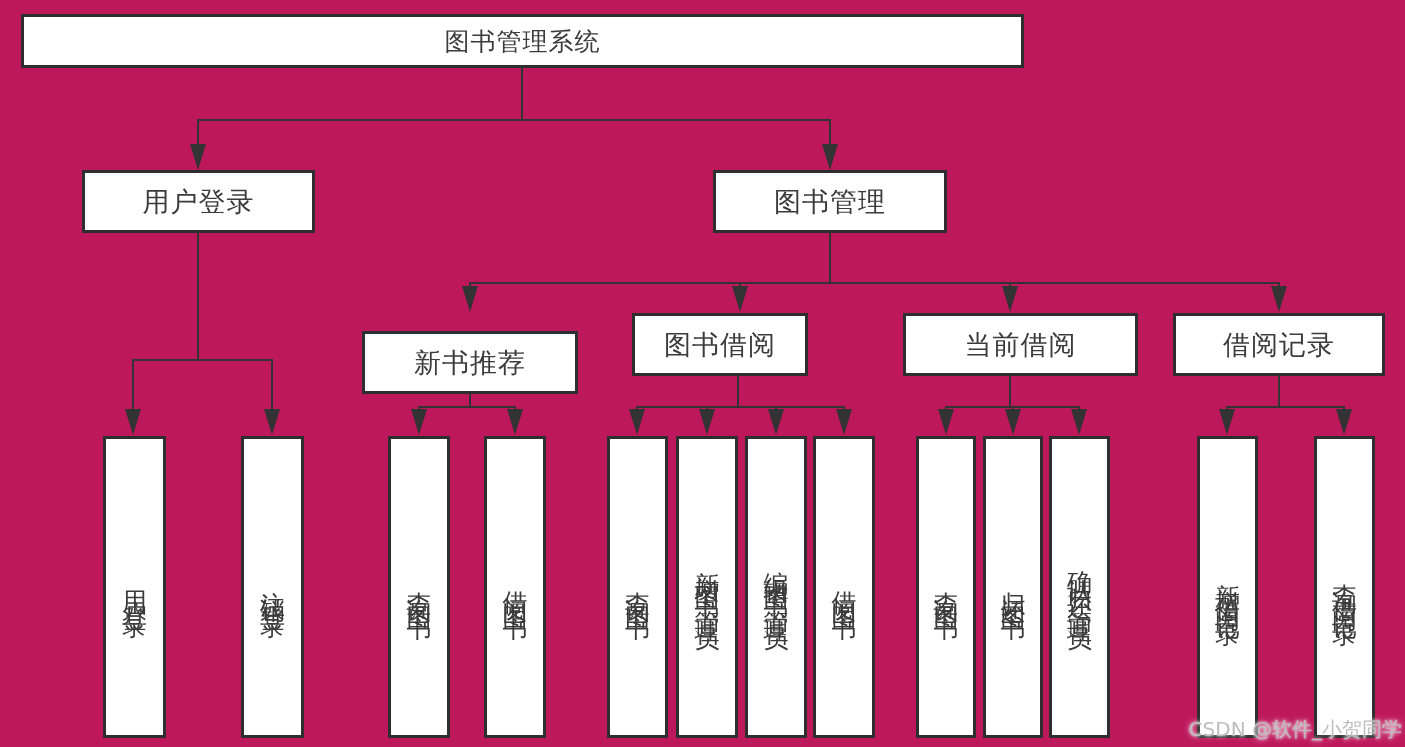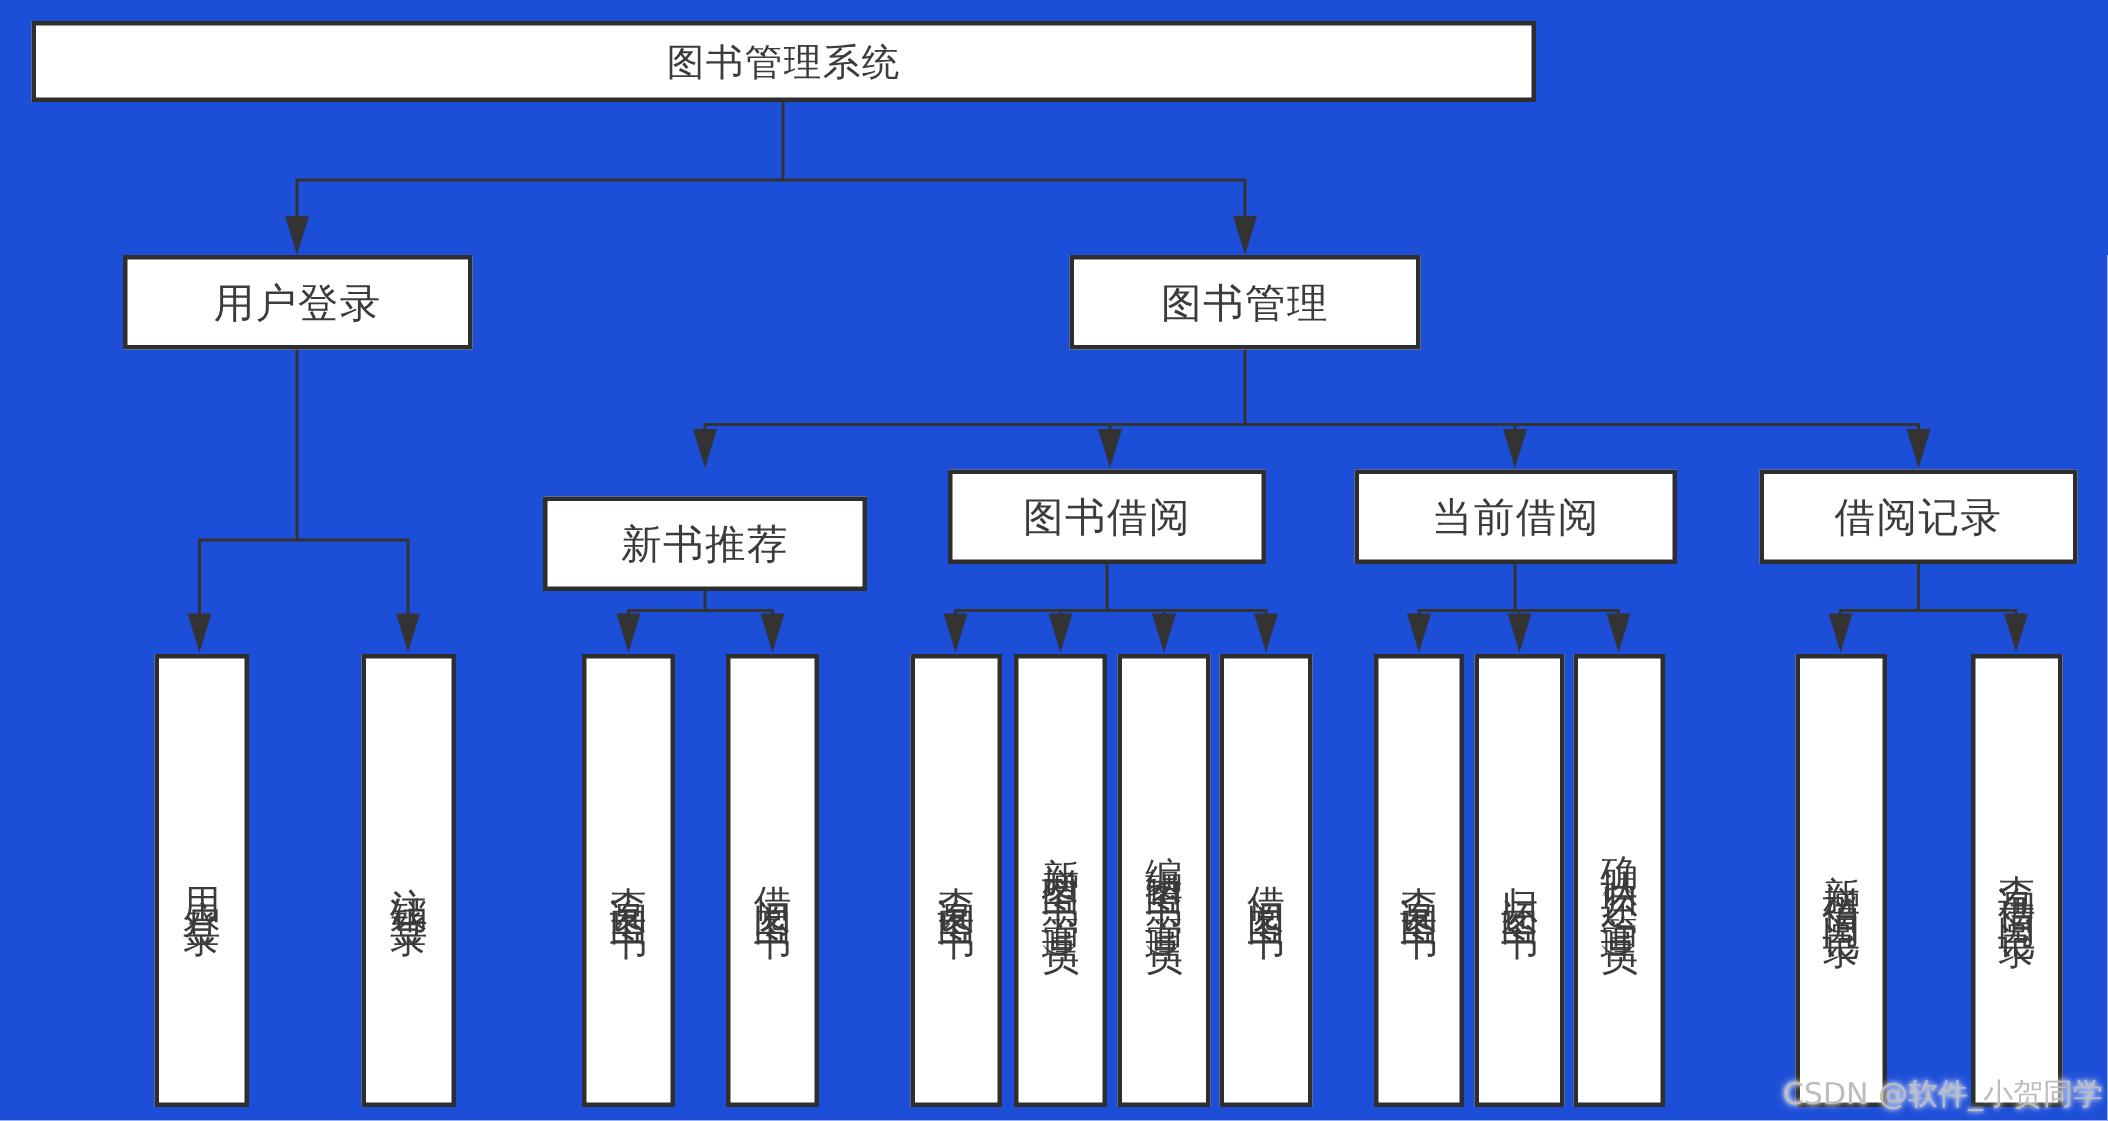--- a/index.html
+++ b/index.html
@@ -5,21 +5,21 @@
   html, body {
     margin: 0;
     padding: 0;
     background: #ffffff;
     font-family: "DejaVu Sans", "Liberation Sans", sans-serif;
   }
   .canvas {
     position: relative;
     width: 1405px;
     height: 747px;
-    background: #1d4ed8;
+    background: #be185d;
     overflow: hidden;
   }
   svg.connectors {
     position: absolute;
     left: 0; top: 0;
     width: 1405px; height: 747px;
     z-index: 1;
   }
   .box {
     position: absolute;
@@ -130,22 +130,22 @@
       <polygon points="1336,409 1352,409 1344,435"></polygon>
     </g>
   </svg>
 
   <div class="box hbox rootbox" style="left:21px; top:14px; width:1003px; height:54px">图书管理系统</div>
 
   <div class="box hbox" style="left:82px; top:170px; width:233px; height:63px">用户登录</div>
   <div class="box hbox" style="left:713px; top:170px; width:234px; height:63px">图书管理</div>
 
   <div class="box hbox" style="left:362px; top:331px; width:216px; height:63px">新书推荐</div>
-  <div class="box hbox" style="left:632px; top:313px; width:212px; height:63px">图书借阅</div>
-  <div class="box hbox" style="left:903px; top:313px; width:215px; height:63px">当前借阅</div>
+  <div class="box hbox" style="left:632px; top:313px; width:176px; height:63px">图书借阅</div>
+  <div class="box hbox" style="left:903px; top:313px; width:235px; height:63px">当前借阅</div>
   <div class="box hbox" style="left:1173px; top:313px; width:212px; height:63px">借阅记录</div>
 
   <div class="box vbox" style="left:103px; top:436px; width:63px; height:302px">
     <span class="vtext">用户登录</span>
   </div>
   <div class="box vbox" style="left:241px; top:436px; width:63px; height:302px">
     <span class="vtext">注销登录</span>
   </div>
 
   <div class="box vbox" style="left:388px; top:436px; width:62px; height:302px">

